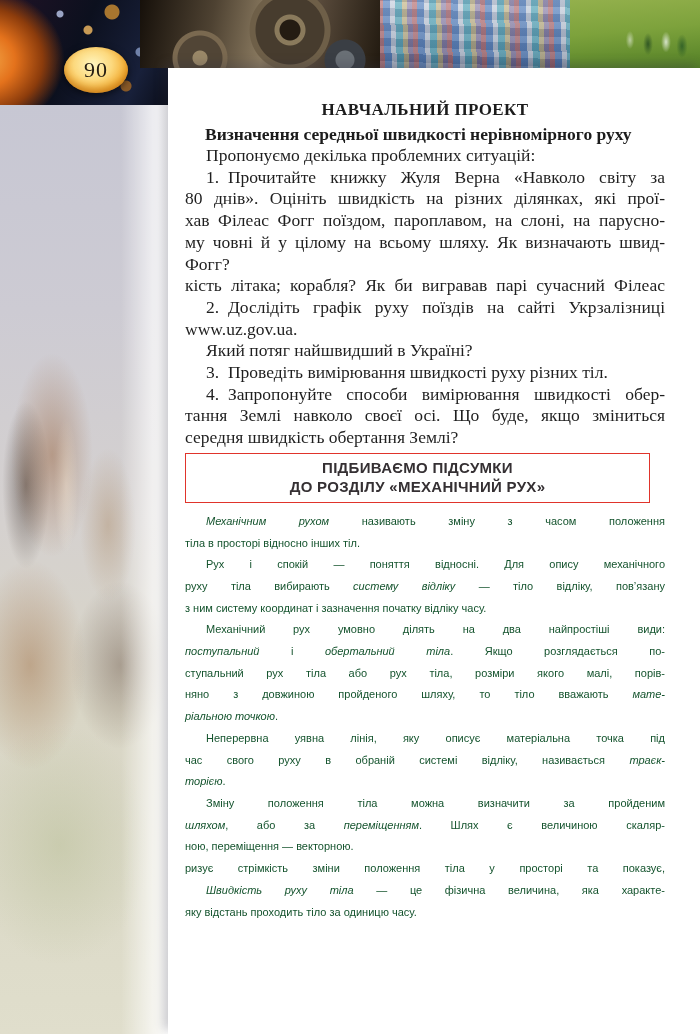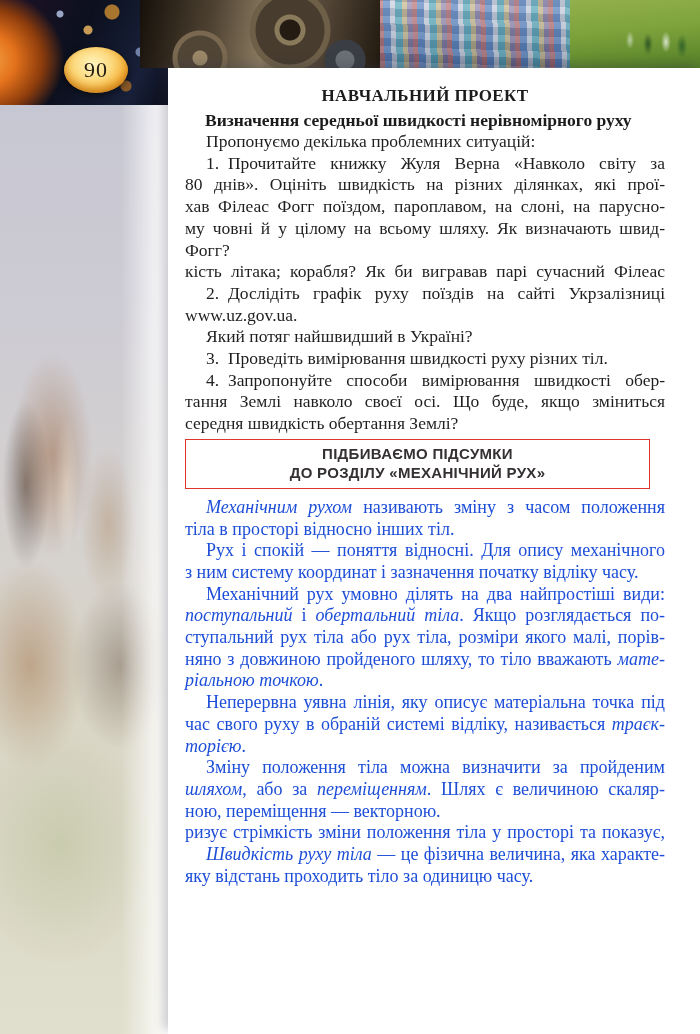--- a/index.html
+++ b/index.html
@@ -53,27 +53,27 @@
     background:radial-gradient(ellipse at 45% 38%,#fff6c0 0%,#fcd97e 38%,#f4ae33 68%,#de8a10 92%,#c9760a 100%);
     box-shadow:0 2px 7px rgba(0,0,0,.55), inset 0 -4px 7px rgba(160,85,10,.45);
     display:flex;align-items:center;justify-content:center;z-index:5}
   .badge span{font-size:22px;font-weight:400;color:#251d12;letter-spacing:1px}
 
   
   .page{position:absolute;left:168px;top:68px;width:532px;height:966px;background:#fff;
     box-shadow:-4px -4px 10px rgba(50,50,70,.28);
     padding:12px 35px 0 17px;box-sizing:border-box;z-index:2}
 
-  .title{font-size:17px;font-weight:bold;text-align:center;margin:6px 0 3px;
+  .title{font-size:17px;font-weight:bold;text-align:center;margin:20px 0 3px;
          letter-spacing:.4px;color:#1c1c1c}
   .subtitle{font-size:17.5px;font-weight:bold;text-indent:20px;color:#1c1c1c;line-height:22px}
 
   .serif-body{font-size:17.5px;line-height:21.7px;color:#1f1f1f}
-  .sans-body{font-family:Liberation Serif, serif;
-             font-size:18px;line-height:21.7px;color:#1d4ed8}
+  .sans-body{font-family:Liberation Sans, sans-serif;
+             font-size:11px;line-height:21.7px;color:#14532d}
   .para{margin:0}
   .line{text-align:justify;text-align-last:justify}
   .line.last{text-align:center;text-align-last:left}
   .line.first{text-indent:21px}
 
   .summary-box{border:1.5px solid #e0342b;margin:4px 15px 8px 0;padding:4px 7px 6px;
     text-align:center;font-family:"Liberation Sans","DejaVu Sans",sans-serif;
     font-weight:bold;font-size:15px;line-height:19px;color:#353033;letter-spacing:.3px}
 </style>
 </head>
@@ -134,20 +134,21 @@
       <div>ДО РОЗДІЛУ «МЕХАНІЧНИЙ РУХ»</div>
     </div>
 
     <div id="summary-body" class="sans-body">
         <div class="para">
           <div class="line first"><i>Механічним рухом</i> називають зміну з часом положення</div>
           <div class="line last">тіла в просторі відносно інших тіл.</div>
         </div>
         <div class="para">
           <div class="line first">Рух і спокій — поняття відносні. Для опису механічного</div>
+          <div class="line">руху тіла вибирають <i>систему відліку</i> — тіло відліку, пов’язану</div>
           <div class="line last">з ним систему координат і зазначення початку відліку часу.</div>
         </div>
         <div class="para">
           <div class="line first">Механічний рух умовно ділять на два найпростіші види:</div>
           <div class="line"><i>поступальний</i> і <i>обертальний тіла</i>. Якщо розглядається по-</div>
           <div class="line">ступальний рух тіла або рух тіла, розміри якого малі, порів-</div>
           <div class="line">няно з довжиною пройденого шляху, то тіло вважають <i>мате-</i></div>
           <div class="line last"><i>ріальною точкою</i>.</div>
         </div>
         <div class="para">

